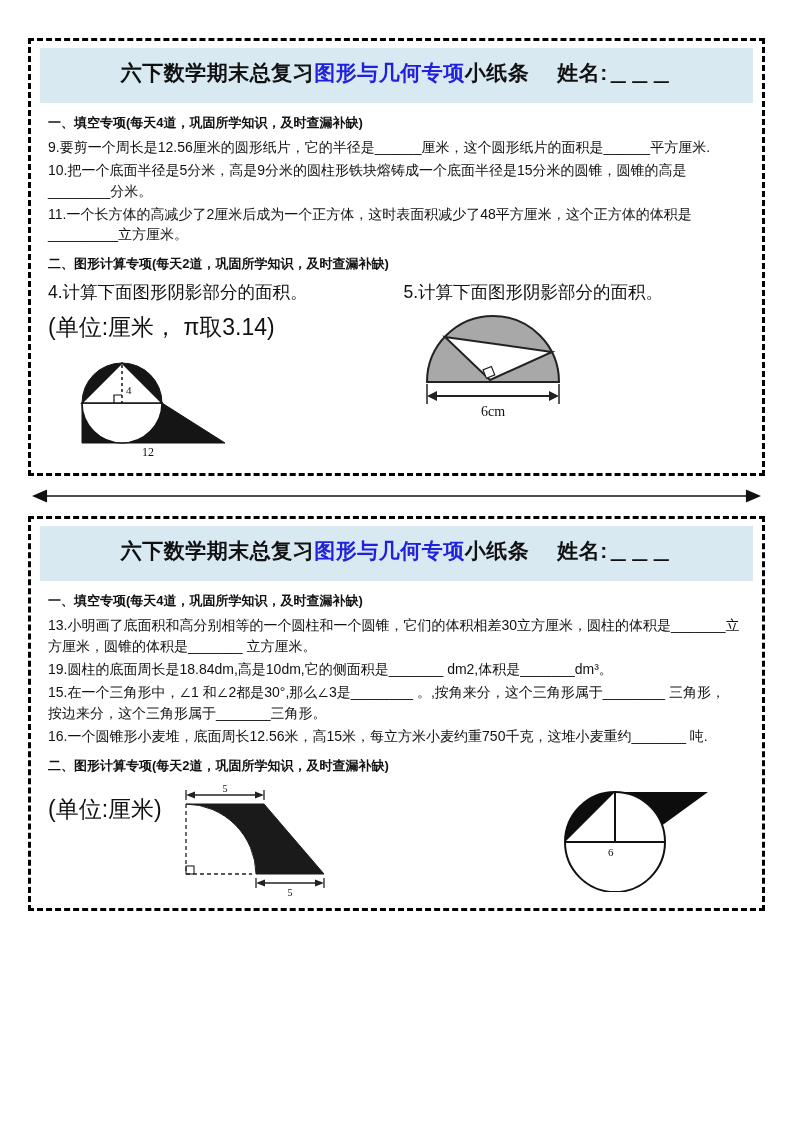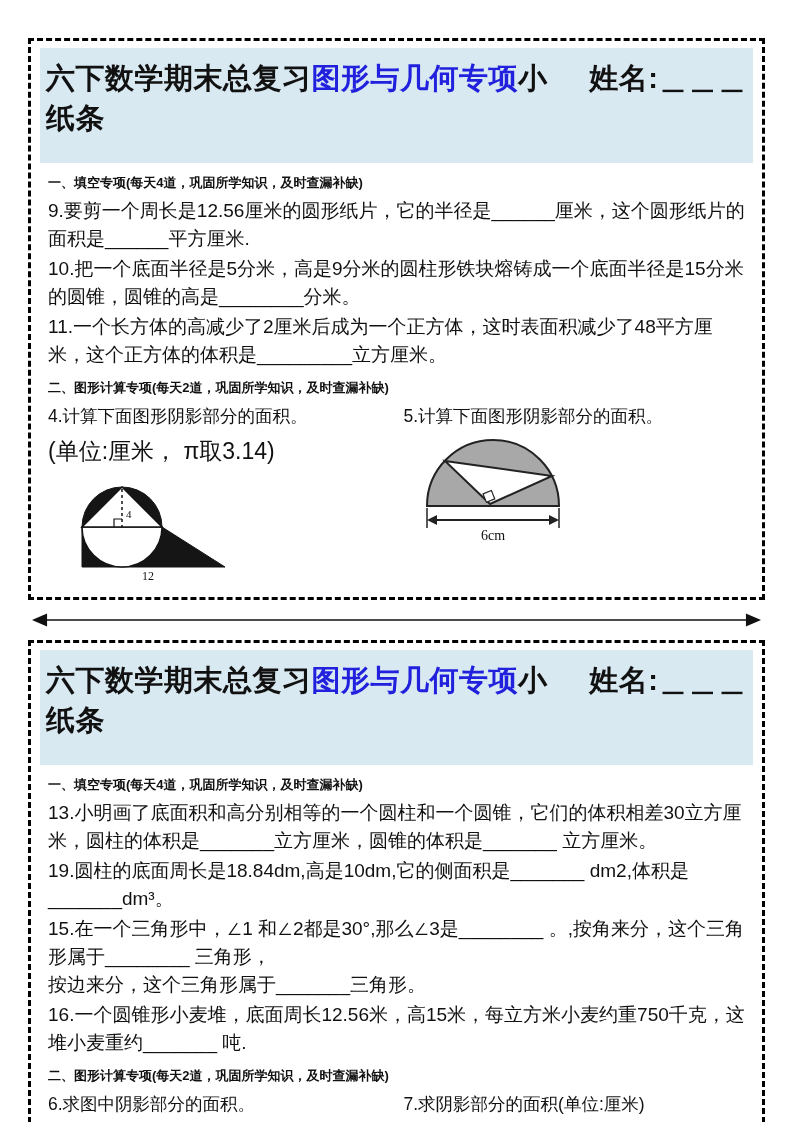--- a/index.html
+++ b/index.html
@@ -8,29 +8,29 @@
     font-family:"Liberation Sans", sans-serif;
     color:#111;
   }
   .page { width:793px; min-height:1122px; padding-top:38px; box-sizing:border-box; }
   .card {
     margin:0 28px; border:3px dashed #000;
     padding:7px 9px 10px; box-sizing:border-box; background:#fff;
   }
   .band {
     background:#d9e9f2;
-    padding:11px 6px 24px;
+    padding:11px 6px 16px;
     display:flex; justify-content:center; align-items:baseline; gap:28px;
-    font-size:29px; font-weight:bold; letter-spacing:0.5px;
+    font-size:21px; font-weight:bold; letter-spacing:0.5px;
   }
   .band .hl { color:#2020dd; }
   .band .name-line { white-space:nowrap; }
   .sec-heading { font-size:13px; font-weight:bold; margin:11px 8px 5px; }
   .q {
-    font-size:19px; font-weight:500; line-height:1.45;
+    font-size:14px; font-weight:500; line-height:1.45;
     margin:1px 8px 3px; white-space:pre-wrap;
   }
   .calc-row { display:flex; margin:7px 8px 0; font-size:17.5px; font-weight:500; }
   .calc-row .cl { width:51%; }
   .calc-row .cr { width:49%; }
   .fig-row { display:flex; align-items:flex-start; margin:2px 8px 0; }
   .fig-row .fl { width:51%; }
   .fig-row .fr { width:49%; }
   .unit-note { font-size:23px; font-weight:500; margin:6px 0 2px; }
   .fig6wrap { display:flex; align-items:flex-start; }
@@ -114,24 +114,20 @@
     </div>
 
     <div class="sec-heading">一、填空专项(每天4道，巩固所学知识，及时查漏补缺)</div>
     <div class="q">13.小明画了底面积和高分别相等的一个圆柱和一个圆锥，它们的体积相差30立方厘米，圆柱的体积是_______立方厘米，圆锥的体积是_______ 立方厘米。</div>
     <div class="q">19.圆柱的底面周长是18.84dm,高是10dm,它的侧面积是_______ dm2,体积是_______dm³。</div>
     <div class="q">15.在一个三角形中，∠1 和∠2都是30°,那么∠3是________ 。,按角来分，这个三角形属于________ 三角形，
 按边来分，这个三角形属于_______三角形。</div>
     <div class="q">16.一个圆锥形小麦堆，底面周长12.56米，高15米，每立方米小麦约重750千克，这堆小麦重约_______ 吨.</div>
 
     <div class="sec-heading">二、图形计算专项(每天2道，巩固所学知识，及时查漏补缺)</div>
-    <div class="calc-row">
-      <div class="cl">6.求图中阴影部分的面积。</div>
-      <div class="cr">7.求阴影部分的面积(单位:厘米)</div>
-    </div>
     <div class="fig-row">
       <div class="fl fig6wrap">
         <div class="unit-note">(单位:厘米)</div>
 
         <svg width="195" height="116" viewBox="0 0 195 116" style="margin:2px 0 0 10px;">
           <line x1="14" y1="8" x2="14" y2="18" stroke="#222" stroke-width="1.3"></line>
           <line x1="92" y1="8" x2="92" y2="18" stroke="#222" stroke-width="1.3"></line>
           <line x1="19" y1="13" x2="87" y2="13" stroke="#222" stroke-width="1.5"></line>
           <polygon points="14,13 23,9.5 23,16.5" fill="#222"></polygon>
           <polygon points="92,13 83,9.5 83,16.5" fill="#222"></polygon>

